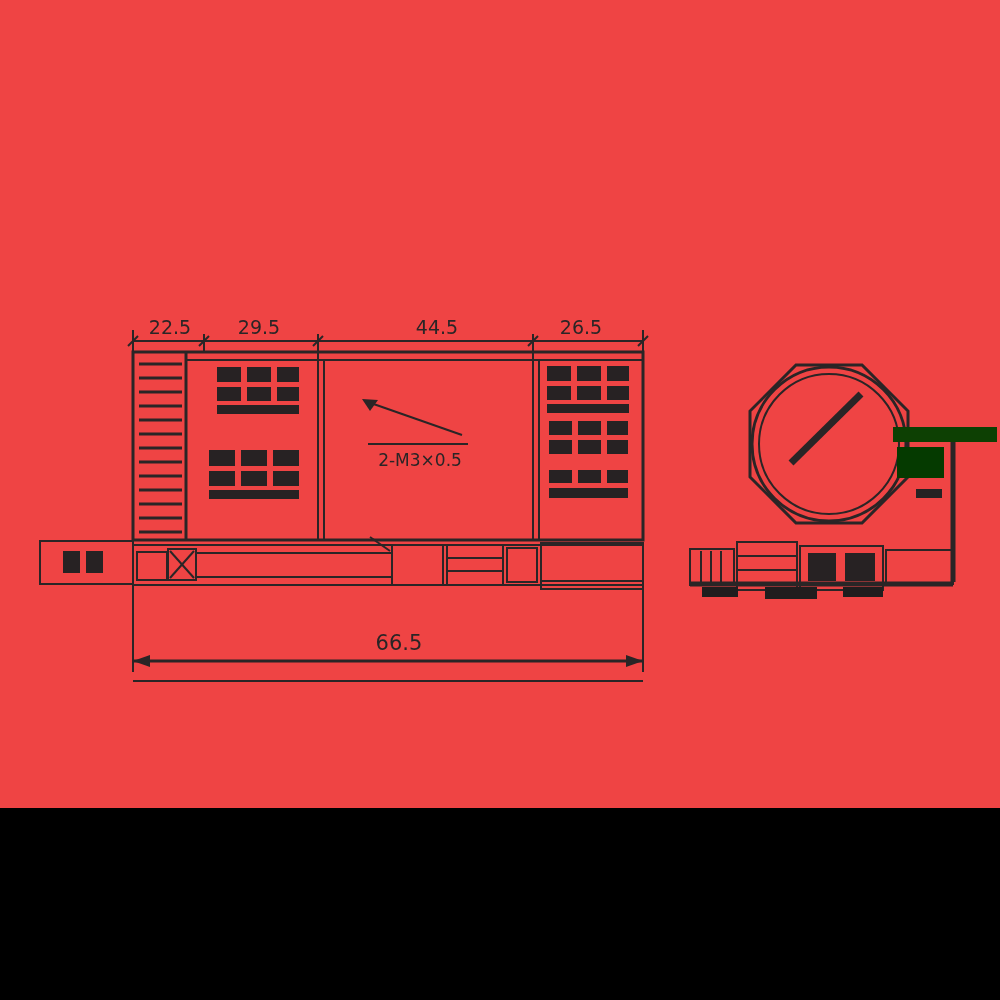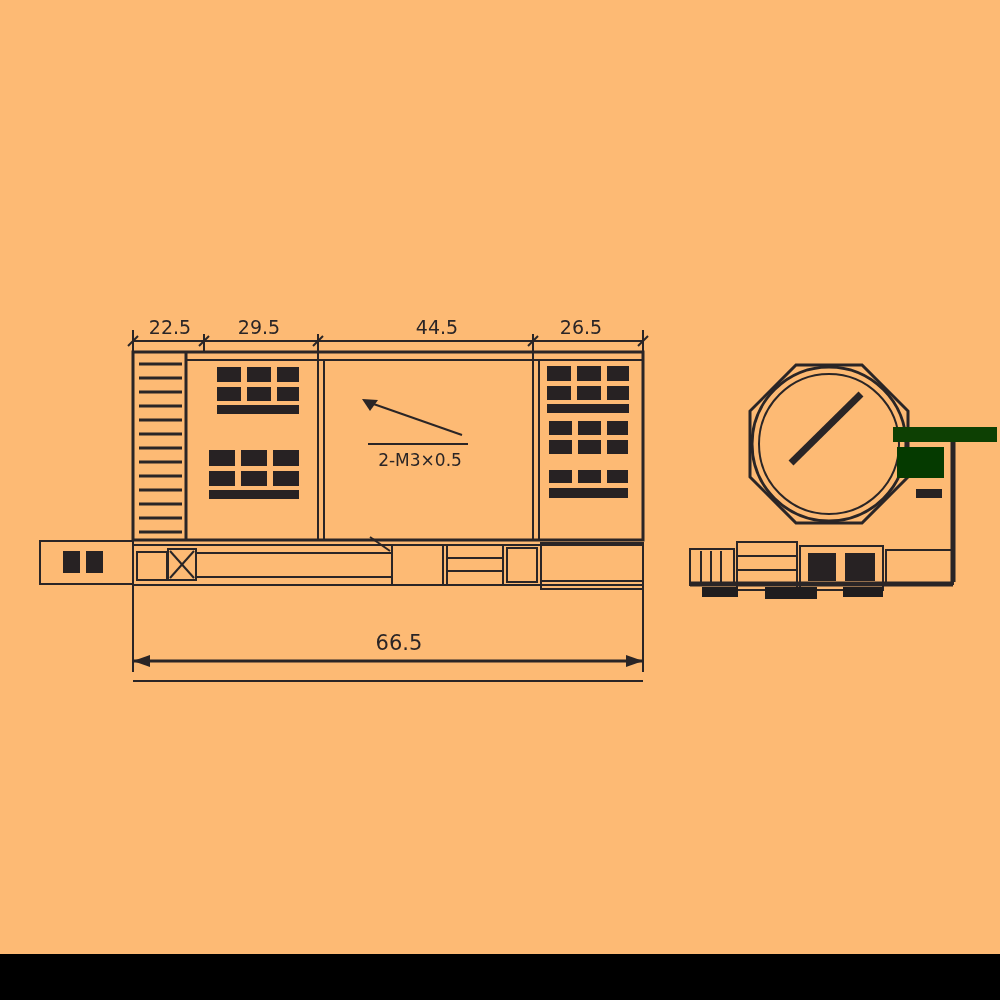--- a/index.html
+++ b/index.html
@@ -1,16 +1,16 @@
 <!DOCTYPE html>
 <html><head>
 <meta charset="utf-8">
 <style>
   html,body{margin:0;padding:0;background:#000;}
-  .canvas{position:relative;width:1000px;height:954px;background:#fdba74;overflow:hidden;}
+  .canvas{position:relative;width:1000px;height:808px;background:#ef4444;overflow:hidden;}
   svg{display:block;}
   .ln{stroke:#2a2526;fill:none;stroke-width:2;}
   .ln3{stroke:#2a2526;fill:none;stroke-width:3;}
   .lnthick{stroke:#2a2526;fill:none;stroke-width:5;}
   .fl{fill:#272223;stroke:none;}
   .fldim{fill:#201d1e;stroke:none;}
   .arrow{fill:#2a2526;stroke:none;}
   .dimtext{fill:#2a2526;font-family:"DejaVu Sans",sans-serif;font-size:19px;text-anchor:middle;}
   .anntext{fill:#2a2526;font-family:"DejaVu Sans",sans-serif;font-size:17px;text-anchor:middle;}
   .bigdim{fill:#2a2526;font-family:"DejaVu Sans",sans-serif;font-size:21px;text-anchor:middle;}

